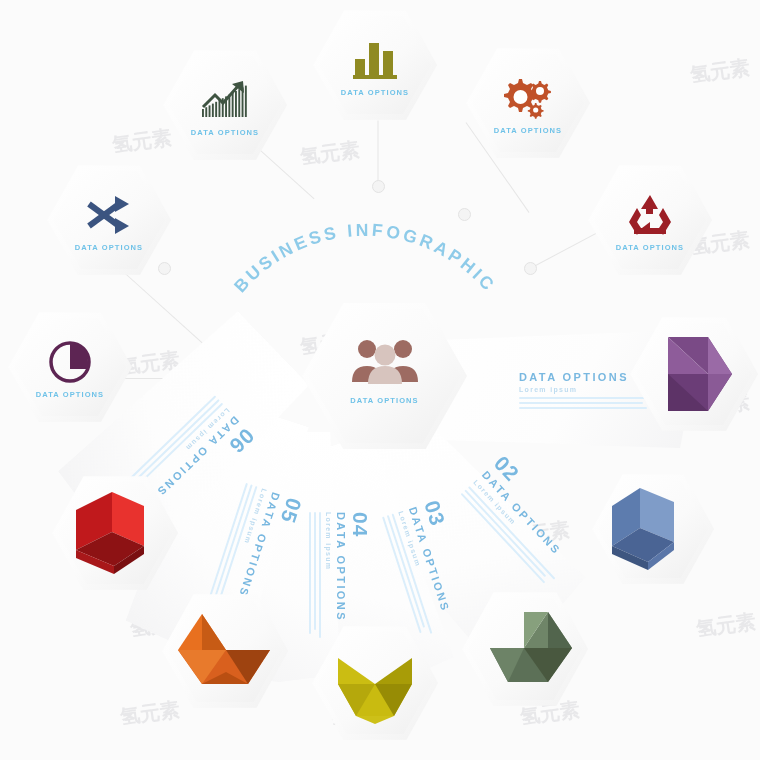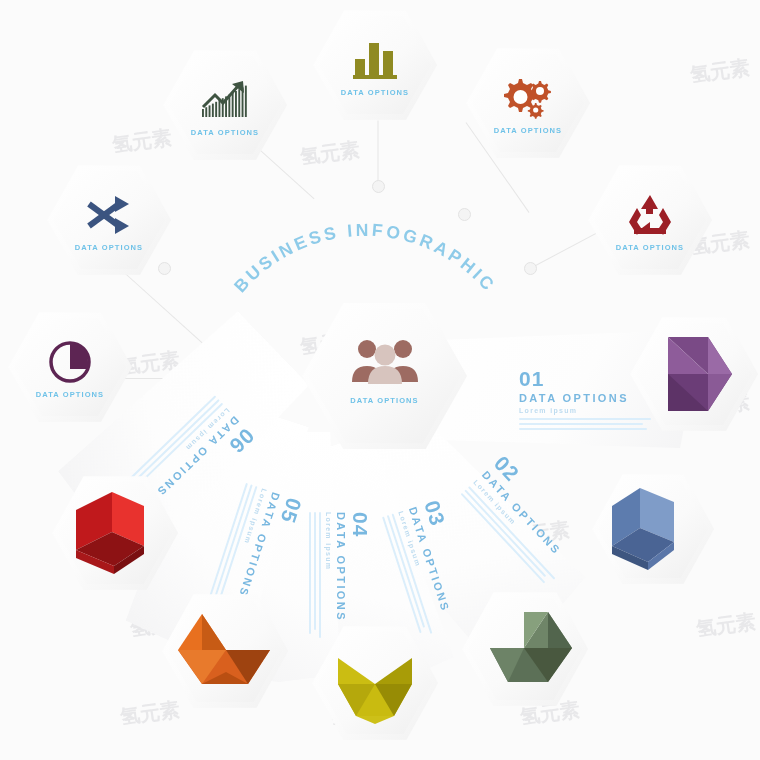--- a/index.html
+++ b/index.html
@@ -129,21 +129,20 @@
                 transform:rotate(108deg);transform-origin:0 0;
                 clip-path:polygon(0% 8%,97% 0%,100% 50%,97% 100%,0% 92%);"></div>
     <div class="panel" style="left:316px;top:392px;width:248px;height:122px;
                 transform:rotate(136deg);transform-origin:0 0;
                 clip-path:polygon(0% 8%,97% 0%,100% 50%,97% 100%,0% 92%);"></div>
   </div>
 
   <div>
 
     <div class="numblock" style="left:519px;top:368px;">
-      <div class="num">01</div>
       <div class="ttl">DATA OPTIONS</div>
       <div class="sub">Lorem ipsum</div>
       <div class="body">
         <i style="width:132px"></i>
           <i style="width:124px"></i>
           <i style="width:128px"></i>
       </div>
     </div>
 
     <div class="numblock" style="left:506px;top:452px;transform:rotate(47deg);">

